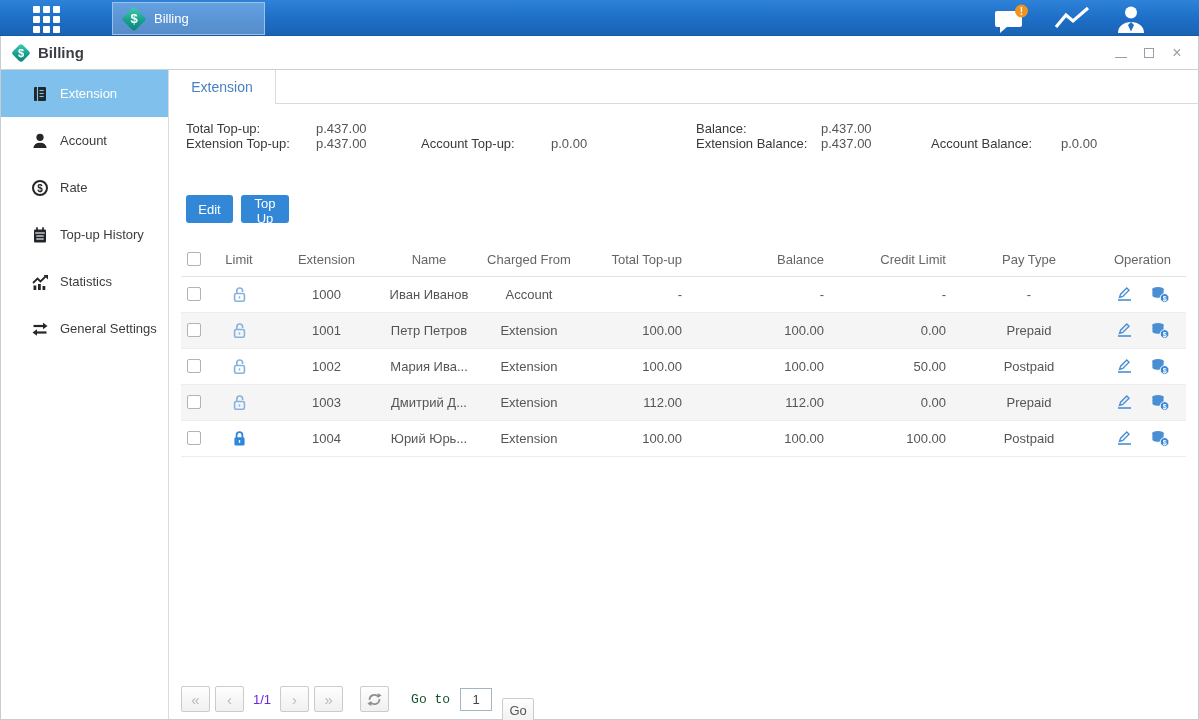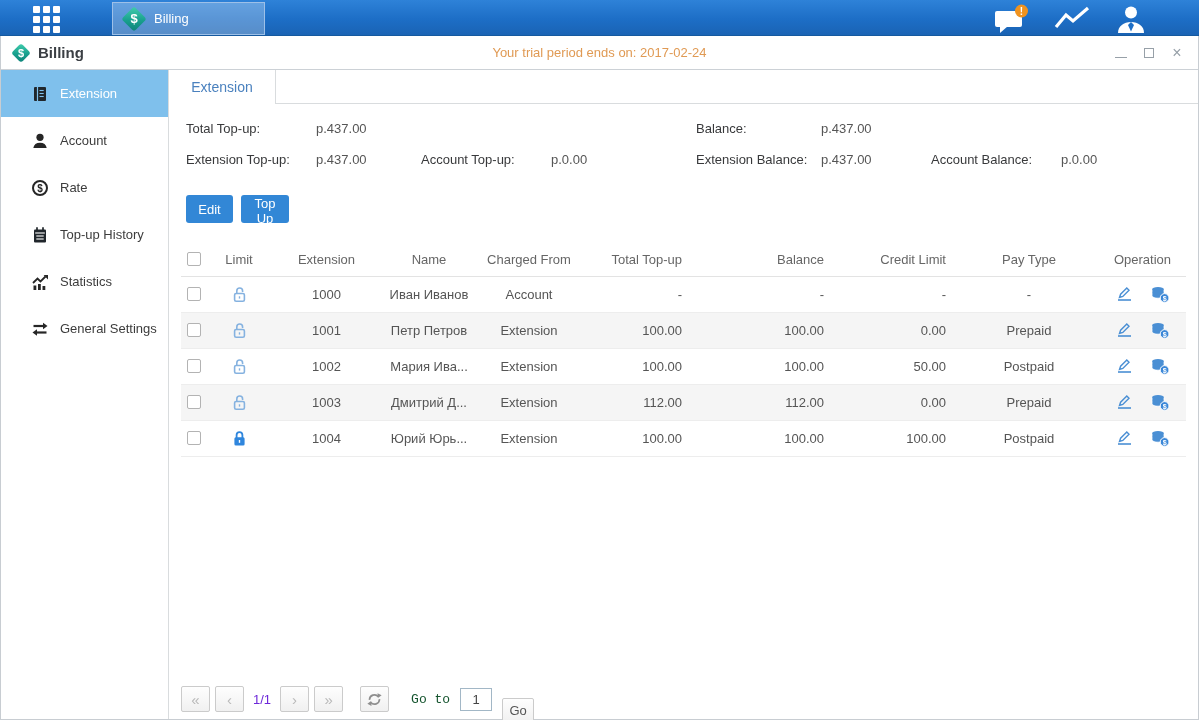--- a/index.html
+++ b/index.html
@@ -40,21 +40,21 @@
   .nav-item.active{background:#7fc0ec;color:#fff;}
 
   
   .main{flex:1;position:relative;background:#fff;}
   .tabbar{height:34px;position:relative;}
   .tabbar::after{content:'';position:absolute;left:0;right:0;bottom:0;height:1px;background:#d9dcde;}
   .tab{position:absolute;left:0;top:0;width:107px;height:34px;background:#fff;z-index:2;border-right:1px solid #d9dcde;display:flex;align-items:center;justify-content:center;font-size:14px;color:#4a81be;cursor:pointer;}
 
   .lb{position:absolute;font-size:13px;font-weight:normal;color:#38393b;white-space:nowrap;}
   .val{position:absolute;font-size:13px;color:#555;white-space:nowrap;}
-  .row1{top:51px;} .row2{top:82px;}
+  .row1{top:51px;} .row2{top:66px;}
 
   .btn{position:absolute;top:125px;height:28px;background:#3287d6;color:#fff;font-size:13px;border:none;border-radius:3px;cursor:pointer;font-family:"Liberation Sans",sans-serif;}
   .btn-edit{left:17px;width:47px;}
   .btn-topup{left:72px;width:48px;}
 
   table.grid{position:absolute;left:12px;top:173px;width:1005px;border-collapse:collapse;table-layout:fixed;font-size:13px;color:#555;}
   .grid th{height:33px;font-weight:normal;color:#666;border-bottom:1px solid #e3e3e3;padding:0;}
   .grid td{height:35px;border-bottom:1px solid #ededed;padding:0;}
   .grid tbody tr:nth-child(even){background:#f5f5f5;}
   .c{text-align:center;} 
@@ -122,21 +122,20 @@
 
 <div class="window">
 
   <div class="titlebar">
     <div class="tb-left">
       <span class="dmd small">
           <b>$</b>
         </span>
       <span class="app-title">Billing</span>
     </div>
-    <div class="trial">Your trial period ends on: 2017-02-24</div>
     <div class="win-ctl">
       <span class="wc wc-min">
           <i></i>
         </span>
       <span class="wc wc-max">
           <i></i>
         </span>
       <span class="wc wc-close">×</span>
     </div>
   </div>

